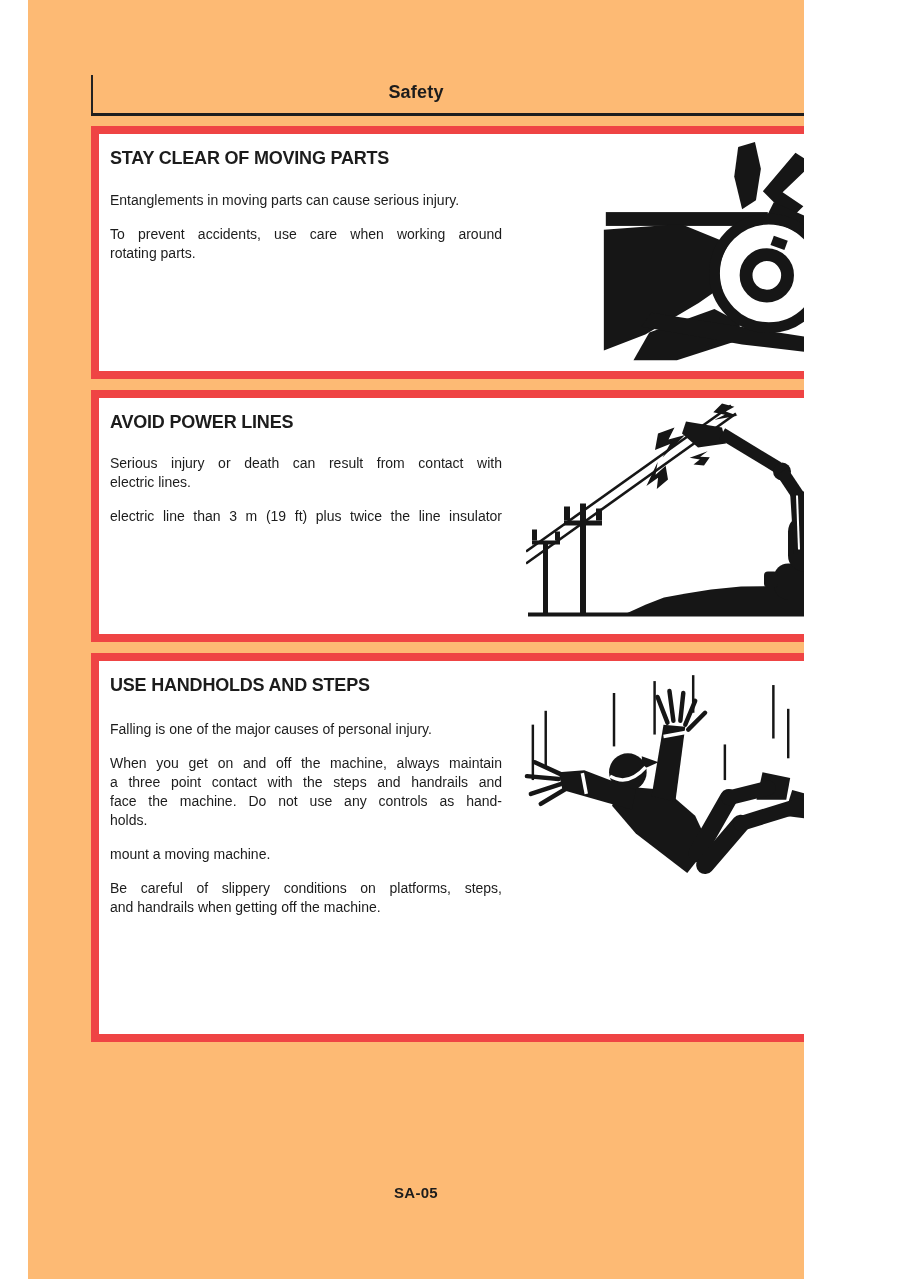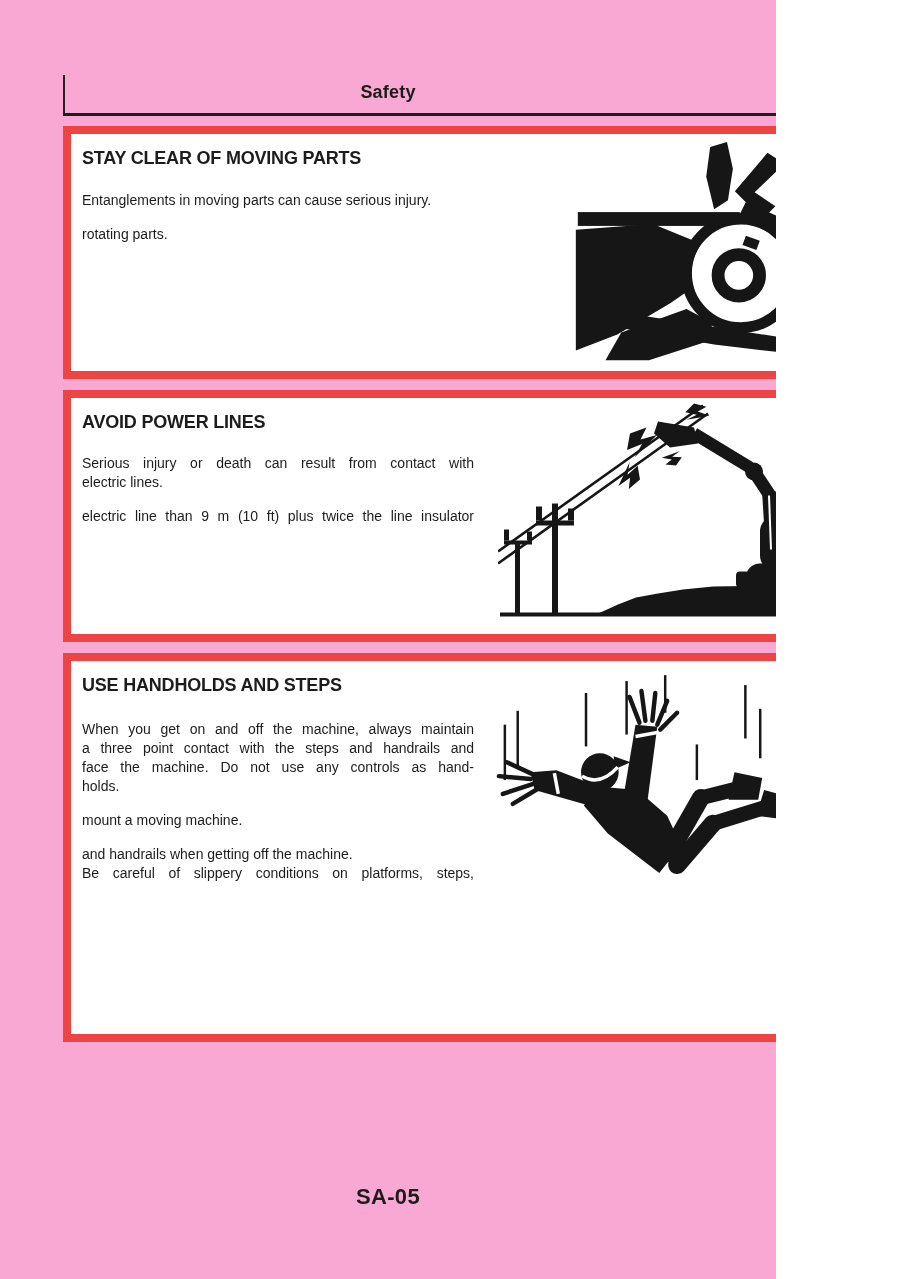--- a/index.html
+++ b/index.html
@@ -1,18 +1,18 @@
 <!DOCTYPE html>
 <html><head>
 <meta charset="utf-8">
 <style>
   html,body{margin:0;padding:0;background:#ffffff;}
   .page{
-    position:relative; width:776px; height:1279px; background:#f9a8d4;
-    font-family:"Liberation Sans", sans-serif; color:#1c1c1c; overflow:hidden;
+    position:relative; width:776px; height:1279px; background:#fdba74;
+    font-family:"Liberation Sans", sans-serif; color:#1c1c1c; overflow:hidden;margin-left:28px;
   }
   .hdr-title{position:absolute; top:82px; left:0; right:0; text-align:center;
     font-size:18px; font-weight:bold; letter-spacing:.2px;}
   .hdr-tick{position:absolute; left:63px; top:75px; width:2px; height:39px; background:#222;}
   .hdr-rule{position:absolute; left:63px; top:113px; width:814px; height:3px; background:#1e1e1e;}
   .sec{position:absolute; left:63px; width:814px; border:8px solid #ef4444;
     background:#fff; box-sizing:border-box;}
   .sec.s1{top:126px; height:253px;}
   .sec.s2{top:390px; height:252px;}
   .sec.s3{top:653px; height:389px;}
@@ -26,38 +26,39 @@
   .fig{position:absolute;}
   .s1 .fig{left:493px; top:5px; width:320px; height:242px;}
   .s2 .fig{left:427px; top:5px; width:375px; height:226px;}
   .s3 .fig{left:420px; top:8px; width:386px; height:236px;}
   .fig svg{display:block; width:100%; height:100%;}
   .fig-label{position:absolute; font-size:9.5px; color:#222; letter-spacing:.2px;}
   .s1 .fig-label{right:14px; bottom:4px;}
   .s2 .fig-label{right:14px; bottom:4px;}
   .s3 .fig-label{right:16px; top:228px;}
   .footer{position:absolute; top:1184px; left:0; right:0; text-align:center;
-    font-size:22px; font-weight:bold; letter-spacing:.3px;}
+    font-size:15px; font-weight:bold; letter-spacing:.3px;}
 </style>
 </head>
 <body>
 
 <div class="page">
 
   <div class="hdr-title">Safety</div>
   <div class="hdr-tick"></div>
   <div class="hdr-rule"></div>
 
   <div class="sec s1">
     <div class="sec-title">STAY CLEAR OF MOVING PARTS</div>
     <div class="paras">
         <div class="para">
           <div class="tline last">Entanglements in moving parts can cause serious injury.</div>
         </div>
         <div class="para">
+          <div class="tline">To prevent accidents, use care when working around</div>
           <div class="tline last">rotating parts.</div>
         </div>
       </div>
     <div class="fig">
       <svg viewBox="0 0 320 245" xmlns="http://www.w3.org/2000/svg">
         <g fill="#161616">
 
           <polygon points="146,8 163,3 169,30 164,62 150,71 142,38"></polygon>
           <polygon points="204,14 221,25 191,54 212,68 199,81 171,53"></polygon>
           <polygon points="182,64 228,84 221,101 173,82"></polygon>
@@ -79,21 +80,21 @@
   </div>
 
   <div class="sec s2">
     <div class="sec-title">AVOID POWER LINES</div>
     <div class="paras">
         <div class="para">
           <div class="tline">Serious injury or death can result from contact with</div>
           <div class="tline last">electric lines.</div>
         </div>
         <div class="para">
-          <div class="tline">electric line than 9 m (10 ft) plus twice the line insulator</div>
+          <div class="tline">electric line than 3 m (19 ft) plus twice the line insulator</div>
         </div>
       </div>
     <div class="fig">
       <svg viewBox="0 0 375 225" xmlns="http://www.w3.org/2000/svg">
         <defs>
           <path id="bolt" d="M0 0 L11 -4 L7 4 L18 1 L3 16 L8 7 L-2 11 Z"></path>
         </defs>
 
         <line x1="0" y1="148" x2="205" y2="2" stroke="#161616" stroke-width="2.6"></line>
         <line x1="0" y1="160" x2="210" y2="10" stroke="#161616" stroke-width="2.6"></line>
@@ -140,31 +141,34 @@
         </g>
       </svg>
     </div>
     <div class="fig-label">SA-077</div>
   </div>
 
   <div class="sec s3">
     <div class="sec-title">USE HANDHOLDS AND STEPS</div>
     <div class="paras">
         <div class="para">
+          <div class="tline last">Falling is one of the major causes of personal injury.</div>
+        </div>
+        <div class="para">
           <div class="tline">When you get on and off the machine, always maintain</div>
           <div class="tline">a three point contact with the steps and handrails and</div>
           <div class="tline">face the machine. Do not use any controls as hand-</div>
           <div class="tline last">holds.</div>
         </div>
         <div class="para">
           <div class="tline last">mount a moving machine.</div>
         </div>
         <div class="para">
+          <div class="tline">Be careful of slippery conditions on platforms, steps,</div>
           <div class="tline last">and handrails when getting off the machine.</div>
-          <div class="tline">Be careful of slippery conditions on platforms, steps,</div>
         </div>
       </div>
     <div class="fig">
       <svg viewBox="0 0 390 238" xmlns="http://www.w3.org/2000/svg">
 
         <g stroke="#161616" stroke-width="2.5">
           <line x1="14" y1="56" x2="14" y2="112"></line>
           <line x1="27" y1="42" x2="27" y2="98"></line>
           <line x1="96" y1="24" x2="96" y2="78"></line>
           <line x1="137" y1="12" x2="137" y2="66"></line>

